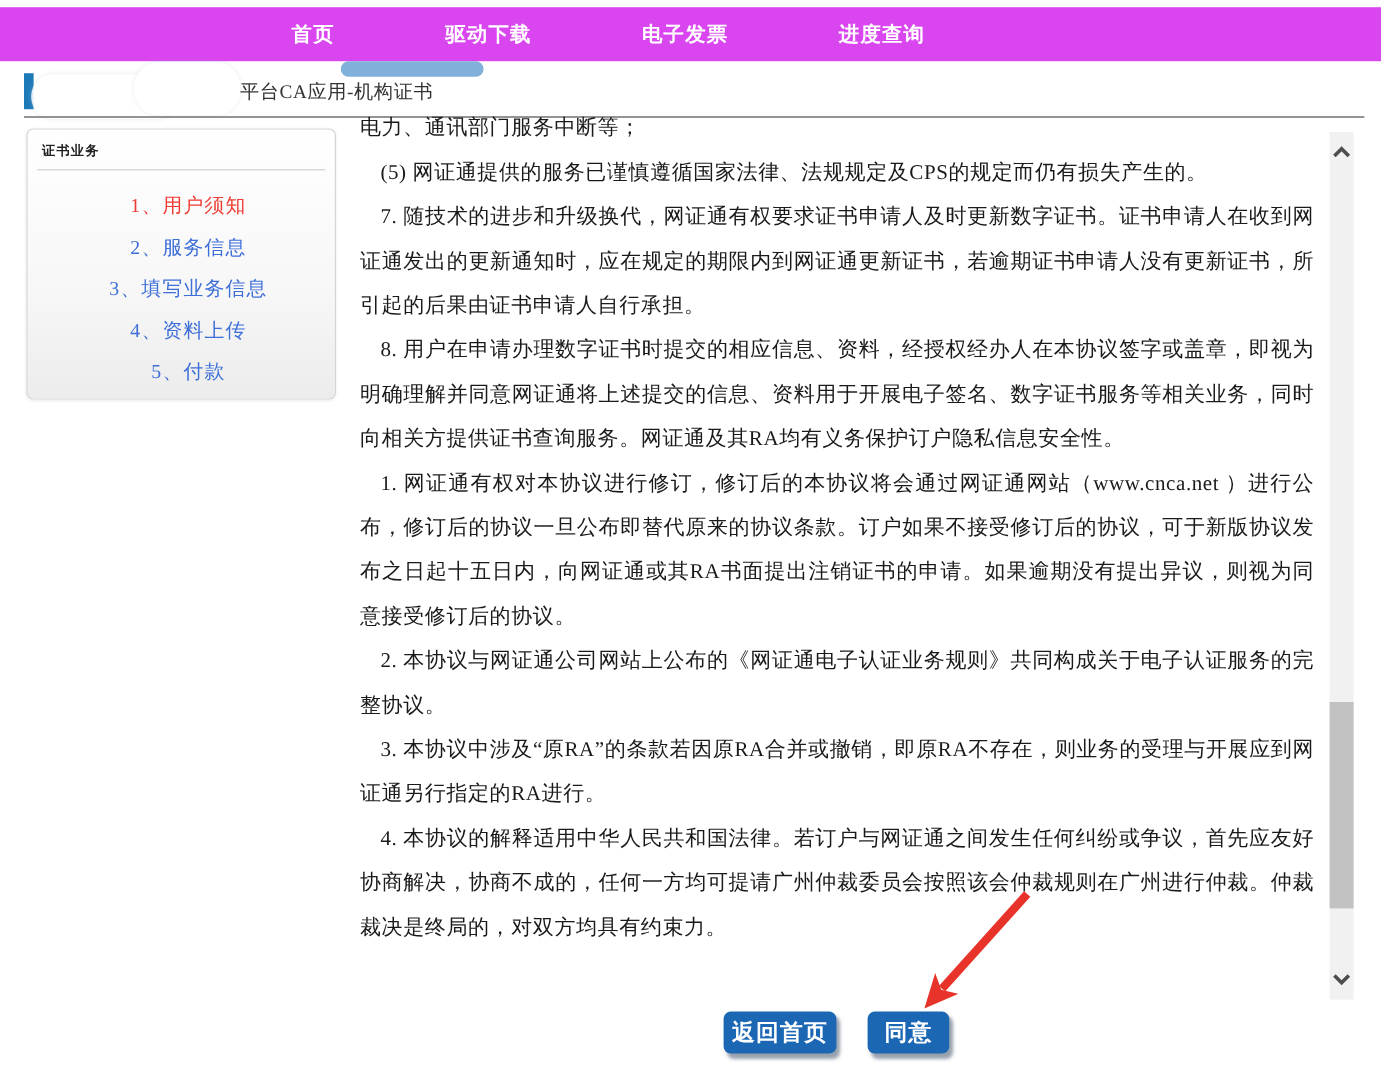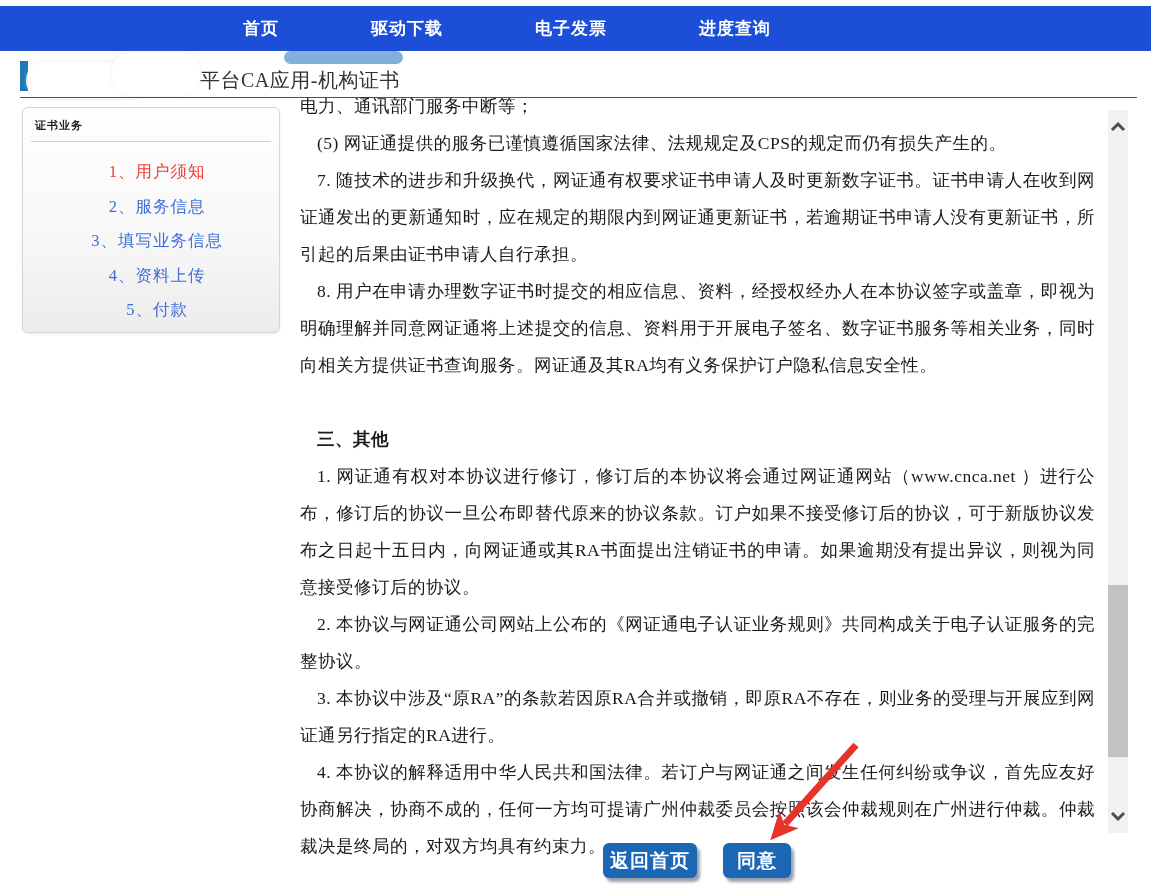--- a/index.html
+++ b/index.html
@@ -1,26 +1,26 @@
 <!DOCTYPE html>
 <html><head>
 <meta charset="utf-8">
 <style>
   html,body{margin:0;padding:0;background:#fff;}
   .page{position:relative;width:1151px;height:895px;background:#fff;overflow:hidden;
         font-family:"Liberation Sans","DejaVu Sans",sans-serif;}
 
   
-  .navbar{position:absolute;left:0;top:6px;width:1151px;height:45px;background:#1d4ed8;
+  .navbar{position:absolute;left:0;top:6px;width:1151px;height:45px;background:#d946ef;
           display:flex;align-items:center;padding-left:243px;box-sizing:border-box;gap:92px;}
   .nav-item{color:#fff;font-weight:bold;font-size:17px;letter-spacing:1px;cursor:pointer;white-space:nowrap;}
 
   
   .accent-bar{position:absolute;left:20px;top:61px;width:8px;height:30px;background:#1d7ab8;}
-  .page-title{position:absolute;left:200px;top:67px;font-size:20px;color:#333;
+  .page-title{position:absolute;left:200px;top:67px;font-size:16px;color:#333;
               font-family:"Liberation Serif","DejaVu Serif",serif;letter-spacing:.5px;}
   .header-divider{position:absolute;left:20px;top:97px;width:1117px;height:1px;background:#4f4f4f;}
   .redact-a{position:absolute;left:26px;top:62px;width:122px;height:37px;background:rgba(255,255,255,.88);
             border-radius:18px;box-shadow:0 0 4px rgba(180,190,200,.35);}
   .redact-b{position:absolute;left:112px;top:52px;width:88px;height:44px;background:rgba(255,255,255,.96);
             border-radius:20px;box-shadow:0 0 4px rgba(180,190,200,.3);}
   .redact-blue{position:absolute;left:284px;top:51px;width:119px;height:13px;background:#6ba3d3;
                opacity:.85;border-radius:7px;}
 
   
@@ -92,21 +92,20 @@
       <li class="sidebar-item normal">4、资料上传</li>
       <li class="sidebar-item normal">5、付款</li>
     </ul>
   </div>
 
   <div class="content">
     <p>电力、通讯部门服务中断等；</p>
     <p class="pind">(5) 网证通提供的服务已谨慎遵循国家法律、法规规定及CPS的规定而仍有损失产生的。</p>
     <p class="pind">7. 随技术的进步和升级换代，网证通有权要求证书申请人及时更新数字证书。证书申请人在收到网证通发出的更新通知时，应在规定的期限内到网证通更新证书，若逾期证书申请人没有更新证书，所引起的后果由证书申请人自行承担。</p>
     <p class="pind">8. 用户在申请办理数字证书时提交的相应信息、资料，经授权经办人在本协议签字或盖章，即视为明确理解并同意网证通将上述提交的信息、资料用于开展电子签名、数字证书服务等相关业务，同时向相关方提供证书查询服务。网证通及其RA均有义务保护订户隐私信息安全性。</p>
-    <p class="pind heading">三、其他</p>
     <p class="pind">1. 网证通有权对本协议进行修订，修订后的本协议将会通过网证通网站（www.cnca.net ）进行公布，修订后的协议一旦公布即替代原来的协议条款。订户如果不接受修订后的协议，可于新版协议发布之日起十五日内，向网证通或其RA书面提出注销证书的申请。如果逾期没有提出异议，则视为同意接受修订后的协议。</p>
     <p class="pind">2. 本协议与网证通公司网站上公布的《网证通电子认证业务规则》共同构成关于电子认证服务的完整协议。</p>
     <p class="pind">3. 本协议中涉及“原RA”的条款若因原RA合并或撤销，即原RA不存在，则业务的受理与开展应到网证通另行指定的RA进行。</p>
     <p class="pind">4. 本协议的解释适用中华人民共和国法律。若订户与网证通之间发生任何纠纷或争议，首先应友好协商解决，协商不成的，任何一方均可提请广州仲裁委员会按照该会仲裁规则在广州进行仲裁。仲裁裁决是终局的，对双方均具有约束力。</p>
   </div>
 
   <button class="btn btn-back">返回首页</button>
   <button class="btn btn-agree">同意</button>
 
   <svg class="pointer-arrow" viewBox="0 0 102 104">

